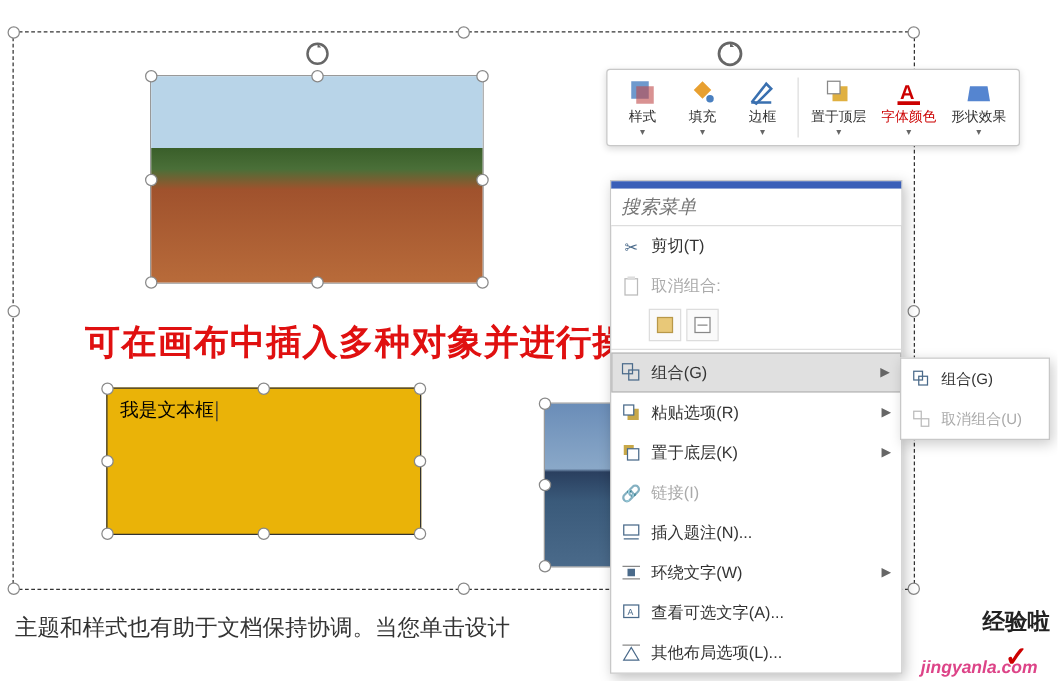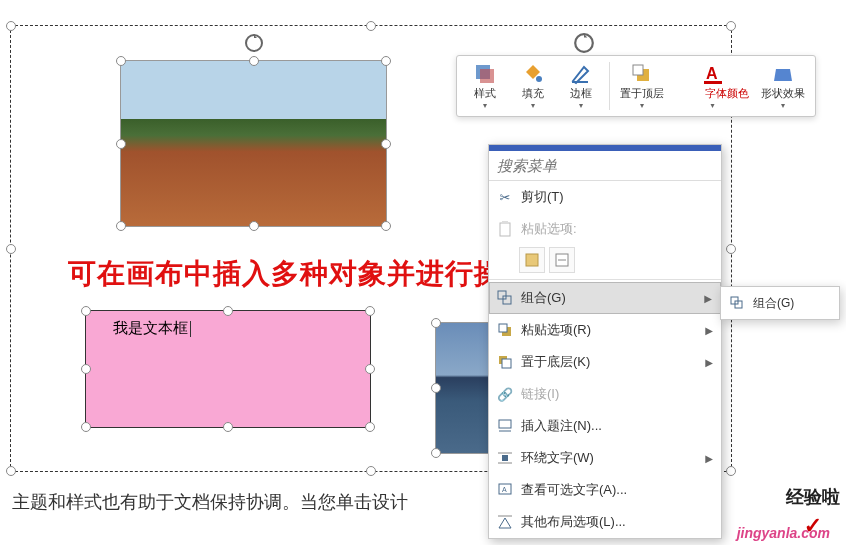--- a/index.html
+++ b/index.html
@@ -51,22 +51,22 @@
 .landscape2 {
   background: linear-gradient(to bottom, #6a8db8 0%, #8aa8c8 40%, #2a3f5f 42%, #3a5a7a 60%, #4a6a8a 100%);
 }
 .textbox {
   position: absolute;
   left: 85px;
   top: 310px;
   width: 230px;
   height: 100px;
   border: 1px solid #333;
-  background: #f9a8d4;
-  padding: 8px 27px;
+  background: #eab308;
+  padding: 8px 10px;
   font-size: 15px;
 }
 .textbox .cursor { display:inline-block; width:0; border-left:1px solid #333; height:16px; vertical-align:middle; margin-left:2px;}
 .overlay-text {
   position: absolute;
   left: 68px;
   top: 255px;
   font-size: 28px;
   font-weight: bold;
   color: #e01010;
@@ -98,21 +98,21 @@
   display: flex;
   flex-direction: column;
   align-items: center;
   padding: 2px 6px;
   font-size: 11px;
   color: #333;
   min-width: 36px;
   cursor: default;
 }
 .mini-toolbar .tb-item .ic { width:24px; height:24px; display:flex; align-items:center; justify-content:center;}
-.mini-toolbar .tb-item.fc .lbl { color:#c00;margin-left:29px; }
+.mini-toolbar .tb-item.fc .lbl { color:#c00; }
 .mini-toolbar .tb-item .drop { font-size:8px; color:#666; }
 
 .ctx-menu {
   position: absolute;
   left: 488px;
   top: 144px;
   width: 232px;
   background: #fff;
   border: 1px solid #c8c8c8;
   box-shadow: 2px 3px 10px rgba(0,0,0,0.25);
@@ -322,21 +322,21 @@
     <span class="ic">✂</span>
     <span>剪切(T)</span>
   </div>
   <div class="ctx-item disabled">
     <span class="ic">
         <svg width="16" height="16">
           <rect x="3" y="2" width="10" height="13" fill="none" stroke="#bbb"></rect>
           <rect x="5" y="0" width="6" height="3" fill="#ddd"></rect>
         </svg>
       </span>
-    <span>粘贴选项:</span>
+    <span>取消组合:</span>
   </div>
   <div class="paste-opts">
     <div class="po">
         <svg width="16" height="16">
           <rect x="2" y="2" width="12" height="12" fill="#e8c878" stroke="#b89848"></rect>
         </svg>
       </div>
     <div class="po">
         <svg width="16" height="16">
           <rect x="2" y="2" width="12" height="12" fill="#fff" stroke="#888"></rect>
@@ -422,20 +422,29 @@
 
 <div class="submenu">
   <div class="ctx-item">
     <span class="ic">
         <svg width="14" height="14">
           <rect x="1" y="1" width="7" height="7" fill="none" stroke="#4a6a8a"></rect>
           <rect x="5" y="5" width="7" height="7" fill="none" stroke="#4a6a8a"></rect>
         </svg>
       </span>
     <span>组合(G)</span>
+  </div>
+  <div class="ctx-item disabled">
+    <span class="ic">
+        <svg width="14" height="14">
+          <rect x="1" y="1" width="6" height="6" fill="none" stroke="#bbb"></rect>
+          <rect x="7" y="7" width="6" height="6" fill="none" stroke="#bbb"></rect>
+        </svg>
+      </span>
+    <span>取消组合(U)</span>
   </div>
 </div>
 
 <div class="watermark">
   <span class="wm1">经验啦</span>
   <span class="ck">✓</span>
   <span class="wm2">jingyanla.com</span>
 </div>
 
 </body></html>

